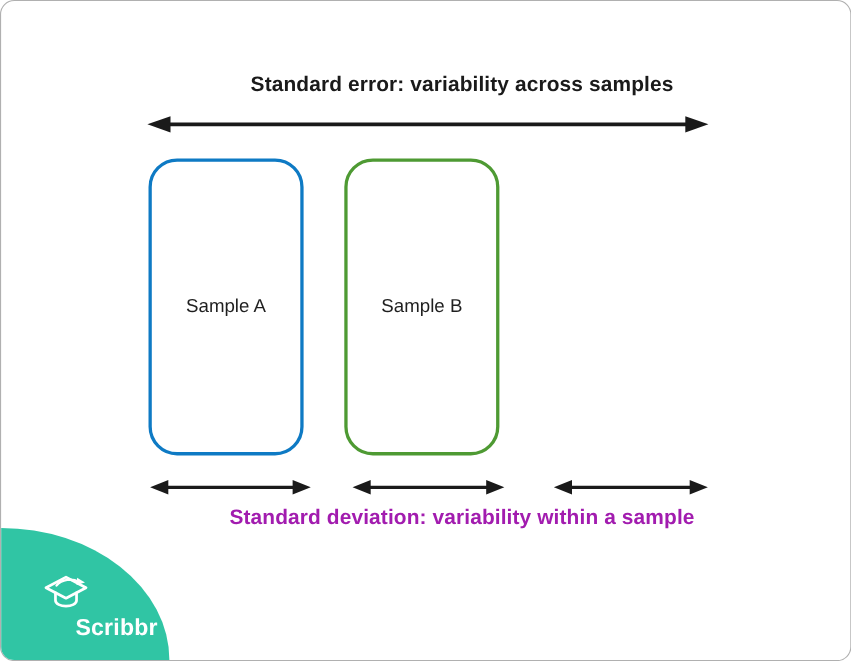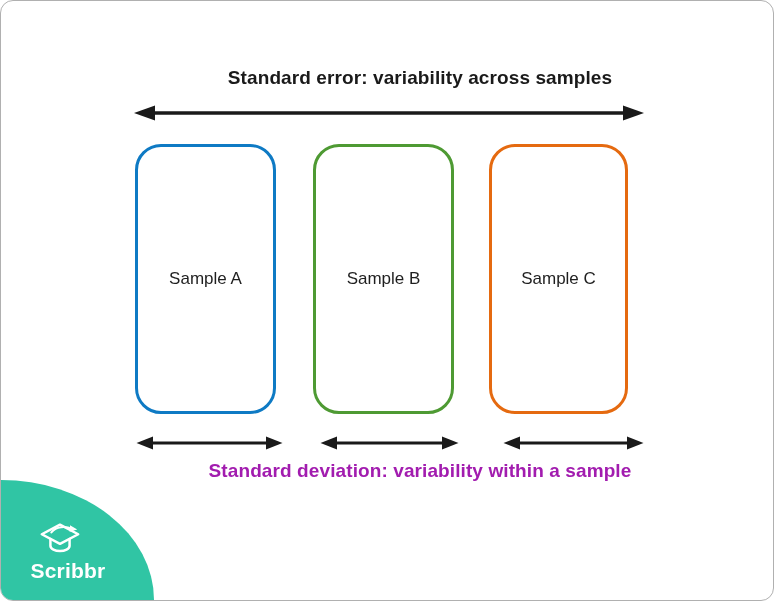--- a/index.html
+++ b/index.html
@@ -102,23 +102,20 @@
     </svg>
 
     <div class="sample-box box-a" style="border-color: rgb(14, 122, 196);">
       <span class="label">Sample A</span>
     </div>
 
     <div class="sample-box box-b" style="border-color: rgb(78, 154, 51);">
       <span class="label">Sample B</span>
     </div>
 
-    <div class="sample-box box-c" style="border-color: rgb(229, 106, 16);">
-      <span class="label">Sample C</span>
-    </div>
 
     <svg class="arrow-svg" style="left: 135px; top: 433px; color: rgb(26, 26, 26);" width="147" height="18" viewBox="0 0 147 18">
       <line x1="15" y1="9" x2="132" y2="9" stroke="currentColor" stroke-width="3"></line>
       <polygon points="0.5,9 17,2.4 17,15.6" fill="currentColor"></polygon>
       <polygon points="146.5,9 130,2.4 130,15.6" fill="currentColor"></polygon>
     </svg>
 
     <svg class="arrow-svg" style="left: 319px; top: 433px; color: rgb(26, 26, 26);" width="139" height="18" viewBox="0 0 139 18">
       <line x1="15" y1="9" x2="124" y2="9" stroke="currentColor" stroke-width="3"></line>
       <polygon points="0.5,9 17,2.4 17,15.6" fill="currentColor"></polygon>
@@ -138,16 +135,16 @@
     <svg class="logo-cap" viewBox="0 0 48 42">
 
       <path d="M5,15 L24,5 L43,15 L24,25 Z" fill="none" stroke="#ffffff" stroke-width="2.6" stroke-linejoin="round"></path>
 
       <path d="M15,13 C20,7 30,6 36,9.5" fill="none" stroke="#ffffff" stroke-width="2.2" stroke-linecap="round"></path>
       <polygon points="34.5,5.5 42,10 34,12.5" fill="#ffffff"></polygon>
 
       <path d="M14,20 L14,27 C14,30.5 19,32.5 24,32.5 C29,32.5 34,30.5 34,27 L34,20" fill="none" stroke="#ffffff" stroke-width="2.6" stroke-linecap="round"></path>
     </svg>
 
-    <div class="logo-text" style="color: rgb(255, 255, 255);">Scribbr</div>
+    <div class="logo-text" style="color: rgb(255, 255, 255); margin-left: 38px;">Scribbr</div>
 
   </div>
 </div>
 
 </body></html>

